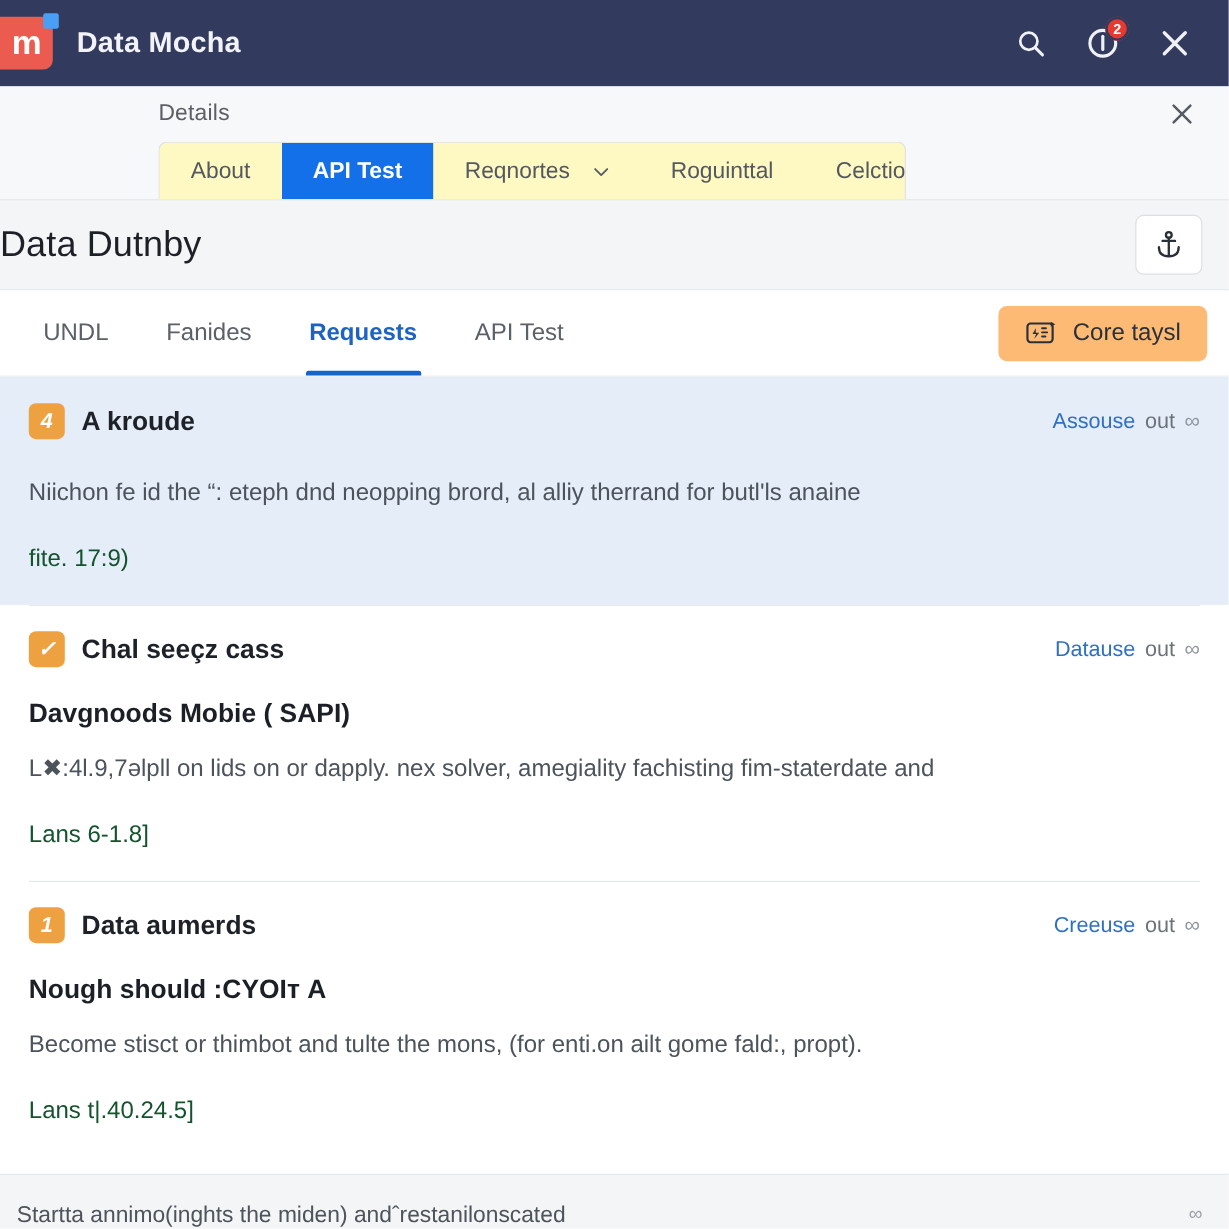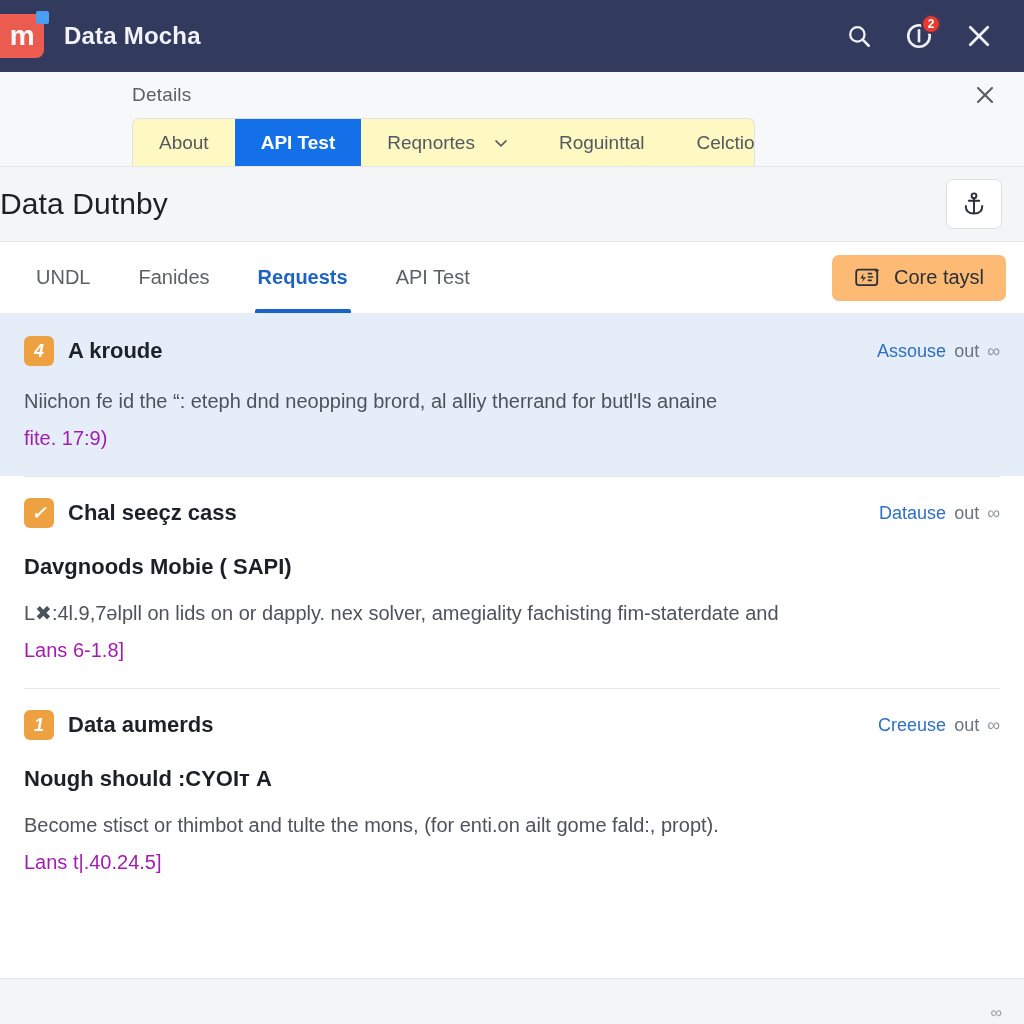--- a/index.html
+++ b/index.html
@@ -340,28 +340,28 @@
 
   .li-subtitle {
     font-size: 22px;
     font-weight: 700;
     color: #1c2026;
     margin-top: 26px;
   }
   .li-body {
     font-size: 20px;
     color: #4d535b;
-    margin-top: 22px;
+    margin-top: 32px;
     line-height: 1.35;
   }
   .li-body.tight { margin-top: 20px; }
   .li-ref {
     font-size: 20px;
-    color: #a21caf;
-    margin-top: 12px;
+    color: #14532d;
+    margin-top: 30px;
   }
 
   
   .bottom-strip {
     flex: 0 0 auto;
     background: #f4f5f7;
     border-top: 1px solid #e2e4e9;
     padding: 10px 22px 0 14px;
     height: 46px;
     display: flex;
@@ -542,17 +542,18 @@
         </div>
       </div>
       <div class="li-subtitle">Nough should :CYOIт A</div>
       <div class="li-body tight">Become stisct or thimbot and tulte the mons, (for enti.on ailt gome fald:, propt).</div>
       <div class="li-ref">Lans t|.40.24.5]</div>
     </div>
 
   </div>
 
   <div class="bottom-strip">
+    <span class="bottom-text">Startta annimo(inghts the miden) andˆrestanilonscated</span>
     <span class="bottom-spacer"></span>
     <span class="bottom-icon">∞</span>
   </div>
 
 </div>
 
 </body></html>

